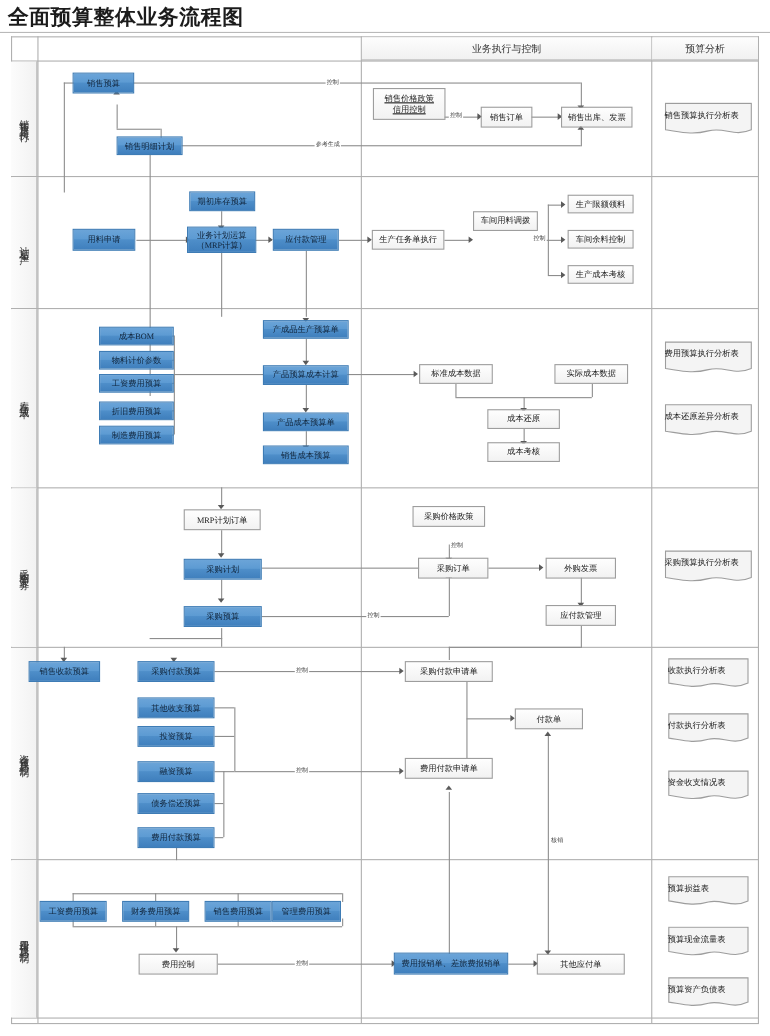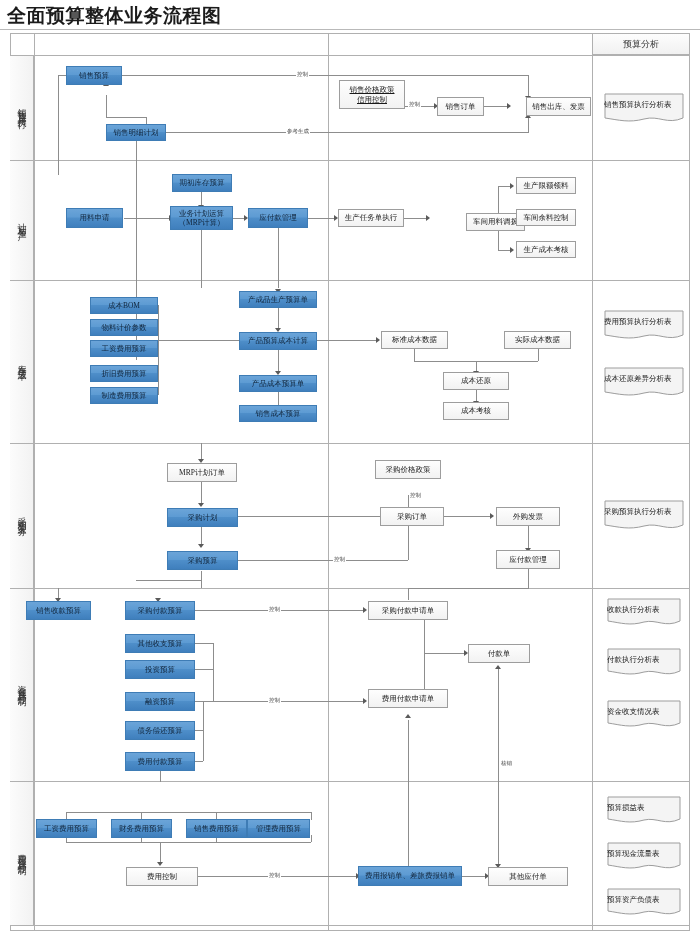--- a/index.html
+++ b/index.html
@@ -103,20 +103,21 @@
   <div class="gridline hline" style="top:781px;"></div>
   <div class="gridline hline" style="top:925px;"></div>
   <div class="gridline hline" style="top:930px;"></div>
 
   <div class="gridline vline" style="left:10px;"></div>
   <div class="gridline vline" style="left:34px;"></div>
   <div class="gridline vline" style="left:328px;"></div>
   <div class="gridline vline" style="left:592px;"></div>
   <div class="gridline vline" style="left:689px;"></div>
 
+  <div class="colhdr" style="left:329px; width:263px;">业务执行与控制</div>
   <div class="colhdr" style="left:593px; width:96px;">预算分析</div>
 
   <div class="rowhdr" style="top:56px;  height:104px;">
       <span>销售预算与执行</span>
     </div>
   <div class="rowhdr" style="top:161px; height:119px;">
       <span>计划与生产</span>
     </div>
   <div class="rowhdr" style="top:281px; height:162px;">
       <span>库存与成本</span>
@@ -155,21 +156,21 @@
   <div class="elbl" style="left:408px; top:101px;">控制</div>
 
   <div class="lnk h" style="left:483px; top:106px; width:27px;"></div>
   <div class="arw right" style="left:507px; top:103px;"></div>
 
   <div class="node blue" style="left:66px;  top:66px;  width:56px; height:19px;">销售预算</div>
   <div class="node blue" style="left:106px; top:124px; width:60px; height:17px;">销售明细计划</div>
   <div class="node white" style="left:339px; top:80px;  width:66px; height:29px; white-space:pre-line;text-decoration:underline;">销售价格政策
 信用控制</div>
   <div class="node white" style="left:437px; top:97px;  width:47px; height:19px;">销售订单</div>
-  <div class="node white" style="left:510px; top:97px;  width:65px; height:19px;margin-left:16px;">销售出库、发票</div>
+  <div class="node white" style="left:510px; top:97px;  width:65px; height:19px;">销售出库、发票</div>
 
   <div class="doc" style="left:604px; top:93px; width:80px; height:32px;">
     <svg width="80" height="32" viewBox="0 0 80 32">
         <path d="M1,1 L79,1 L79,25 C63,32 55,22 40,26 C25,30 15,27 1,25 Z" fill="#f4f4f4" stroke="#9d9d9d" stroke-width="1"></path>
       </svg>
     <div class="lbl">
         <span>销售预算执行分析表</span>
       </div>
   </div>
 
@@ -200,21 +201,21 @@
 
   <div class="lnk v" style="left:201px; top:228px; height:60px;"></div>
   <div class="lnk v" style="left:278px; top:228px; height:60px;"></div>
 
   <div class="node blue" style="left:66px;  top:208px; width:57px; height:20px;">用料申请</div>
   <div class="node blue" style="left:172px; top:174px; width:60px; height:18px;">期初库存预算</div>
   <div class="node blue" style="left:170px; top:206px; width:63px; height:24px; white-space:pre-line;">业务计划运算
 （MRP计算）</div>
   <div class="node blue" style="left:248px; top:208px; width:60px; height:20px;">应付款管理</div>
   <div class="node white" style="left:338px; top:209px; width:66px; height:18px;">生产任务单执行</div>
-  <div class="node white" style="left:430px; top:213px; width:59px; height:18px;margin-left:36px;">车间用料调拨</div>
+  <div class="node white" style="left:430px; top:192px; width:59px; height:18px;">车间用料调拨</div>
   <div class="node white" style="left:516px; top:177px; width:60px; height:17px;">生产限额领料</div>
   <div class="node white" style="left:516px; top:209px; width:60px; height:17px;">车间余料控制</div>
   <div class="node white" style="left:516px; top:241px; width:60px; height:17px;">生产成本考核</div>
 
   <div class="arw down" style="left:275px; top:289px;"></div>
 
   <div class="lnk v" style="left:278px; top:308px; height:21px;"></div>
   <div class="arw down" style="left:275px; top:328px;"></div>
 
   <div class="lnk v" style="left:278px; top:350px; height:22px;"></div>

